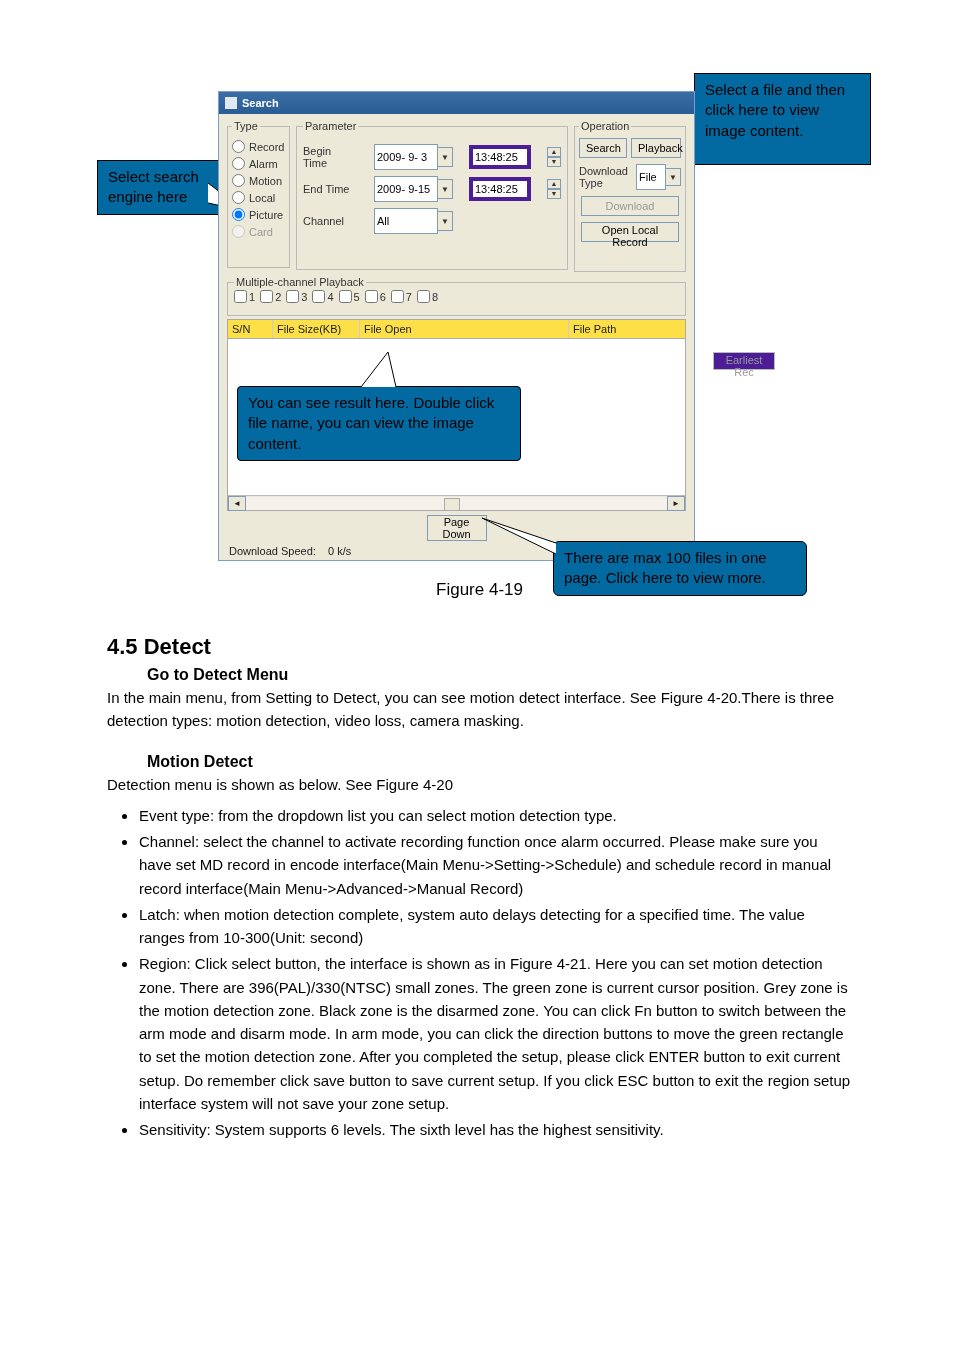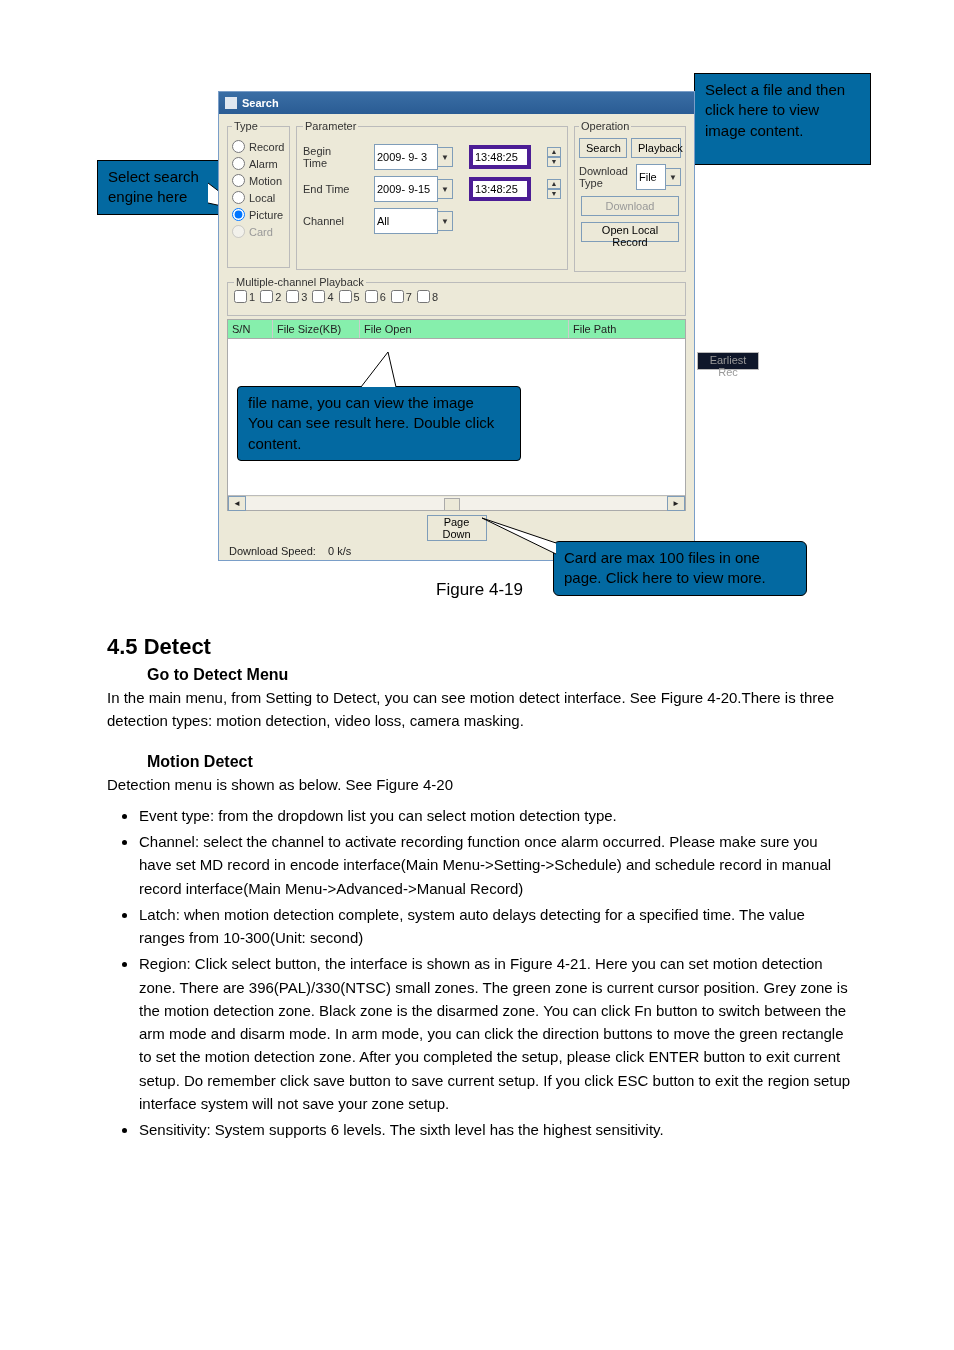--- a/index.html
+++ b/index.html
@@ -23,37 +23,37 @@
 fieldset.param{flex:1;height:138px;padding:6px 6px 4px 6px}
 .prow{display:flex;align-items:center;gap:16px;margin:6px 0}
 .prow .lbl{width:55px}
 .dp{display:flex;align-items:center}
 .dp input{width:58px;height:16px;border:1px solid #7f9db9;font-size:11px;padding:4px 2px}
 .dp .dd{width:14px;height:18px;border:1px solid #7f9db9;border-left:none;background:#ece9d8;display:flex;align-items:center;justify-content:center;font-size:8px}
 .tinput{width:50px;height:16px;border:4px solid #4c1d95;font-size:11px;padding:0 2px}
 .spin{display:inline-flex;flex-direction:column;margin-left:0}
 .spin div{width:12px;height:8px;border:1px solid #7f9db9;background:#ece9d8;font-size:7px;line-height:7px;text-align:center}
 .ch{width:44px;height:16px;border:1px solid #7f9db9;font-size:11px}
-.er-btn{position:absolute;left:478px;top:260px;width:62px;height:18px;border:1px solid #bbb;background:#0f172a;font-size:11px;color:#999;cursor:default}
+.er-btn{position:absolute;left:494px;top:260px;width:62px;height:18px;border:1px solid #bbb;background:#4c1d95;font-size:11px;color:#999;cursor:default}
 
 fieldset.op{width:118px;height:138px;padding:6px 4px;display:flex;flex-direction:column;align-items:center}
 .btnrow{display:flex;gap:4px;margin-bottom:6px}
 .wbtn{height:20px;border:1px solid #7f9db9;background:#ece9d8;font-size:11px;padding:0 6px;cursor:pointer}
 .dlrow{display:flex;align-items:center;gap:3px;font-size:11px;margin-bottom:6px}
 .sel{width:34px;height:16px;border:1px solid #7f9db9;font-size:11px}
 .bigbtn{width:98px;height:20px;border:1px solid #7f9db9;background:#ece9d8;font-size:11px;margin-bottom:6px;cursor:pointer}
 .bigbtn.dis{color:#999;cursor:default}
 
 fieldset.mcp{margin:4px 8px 0 8px;height:34px;padding:2px 6px}
 .mcp-row{display:flex;align-items:center;gap:2px}
 .mcp-row label{display:flex;align-items:center;gap:2px;margin-right:3px}
 .mcp-row input{margin:0}
 
 .tbl{margin:3px 8px 0 8px;border:1px solid #aaa}
-.thead{display:flex;background:#86efac;border-bottom:1px solid #aaa;height:18px;align-items:flex-end;font-size:11px}
+.thead{display:flex;background:#fde047;border-bottom:1px solid #aaa;height:18px;align-items:flex-end;font-size:11px}
 .thead div{padding:0 4px;border-right:1px solid #ccc;height:100%;display:flex;align-items:center}
 .tbody{height:156px;background:#fff}
 .tscroll{height:14px;display:flex;align-items:center;background:#ece9d8;border-top:1px solid #bbb}
 .tscroll .arr{width:16px;height:13px;border:1px solid #7f9db9;background:#ece9d8;display:flex;align-items:center;justify-content:center;font-size:8px}
 .tscroll .track{flex:1;height:13px;background:#f3f1ea;position:relative}
 .tscroll .thumb{position:absolute;left:47%;width:14px;height:11px;top:1px;background:#ece9d8;border:1px solid #aaa}
 
 .pagedown{display:flex;justify-content:center;margin-top:4px}
 .dls{margin:4px 10px;font-size:11px}
 
@@ -247,32 +247,32 @@
         <button class="wbtn" style="width:60px;height:26px">Page Down</button>
       </div>
     <div class="dls">
       <span>Download Speed:</span>
       &nbsp;&nbsp;
       <span>0 k/s</span>
     </div>
   </div>
 
   <div class="callout" style="left:237px;top:386px;width:262px;border-radius:4px">
+    <div>You can see result here. Double click</div>
     <div>file name, you can view the image</div>
-    <div>You can see result here. Double click</div>
     <div>content.</div>
   </div>
   <div class="pointer">
     <svg style="left:356px;top:350px" width="60" height="40">
         <polyline points="5,37 32,2 40,37" fill="#fff" stroke="#000" stroke-width="1"></polyline>
       </svg>
   </div>
 
   <div class="callout" style="left:553px;top:541px;width:232px;border-radius:6px">
-    <div>Card are max 100 files in one</div>
+    <div>There are max 100 files in one</div>
     <div>page. Click here to view more.</div>
   </div>
   <div class="pointer">
     <svg style="left:480px;top:516px" width="90" height="40">
         <polyline points="76,27 2,2 76,38" fill="#fff" stroke="#000" stroke-width="1"></polyline>
       </svg>
   </div>
 
   <div class="docbody">
     <div class="figcap">Figure 4-19</div>

